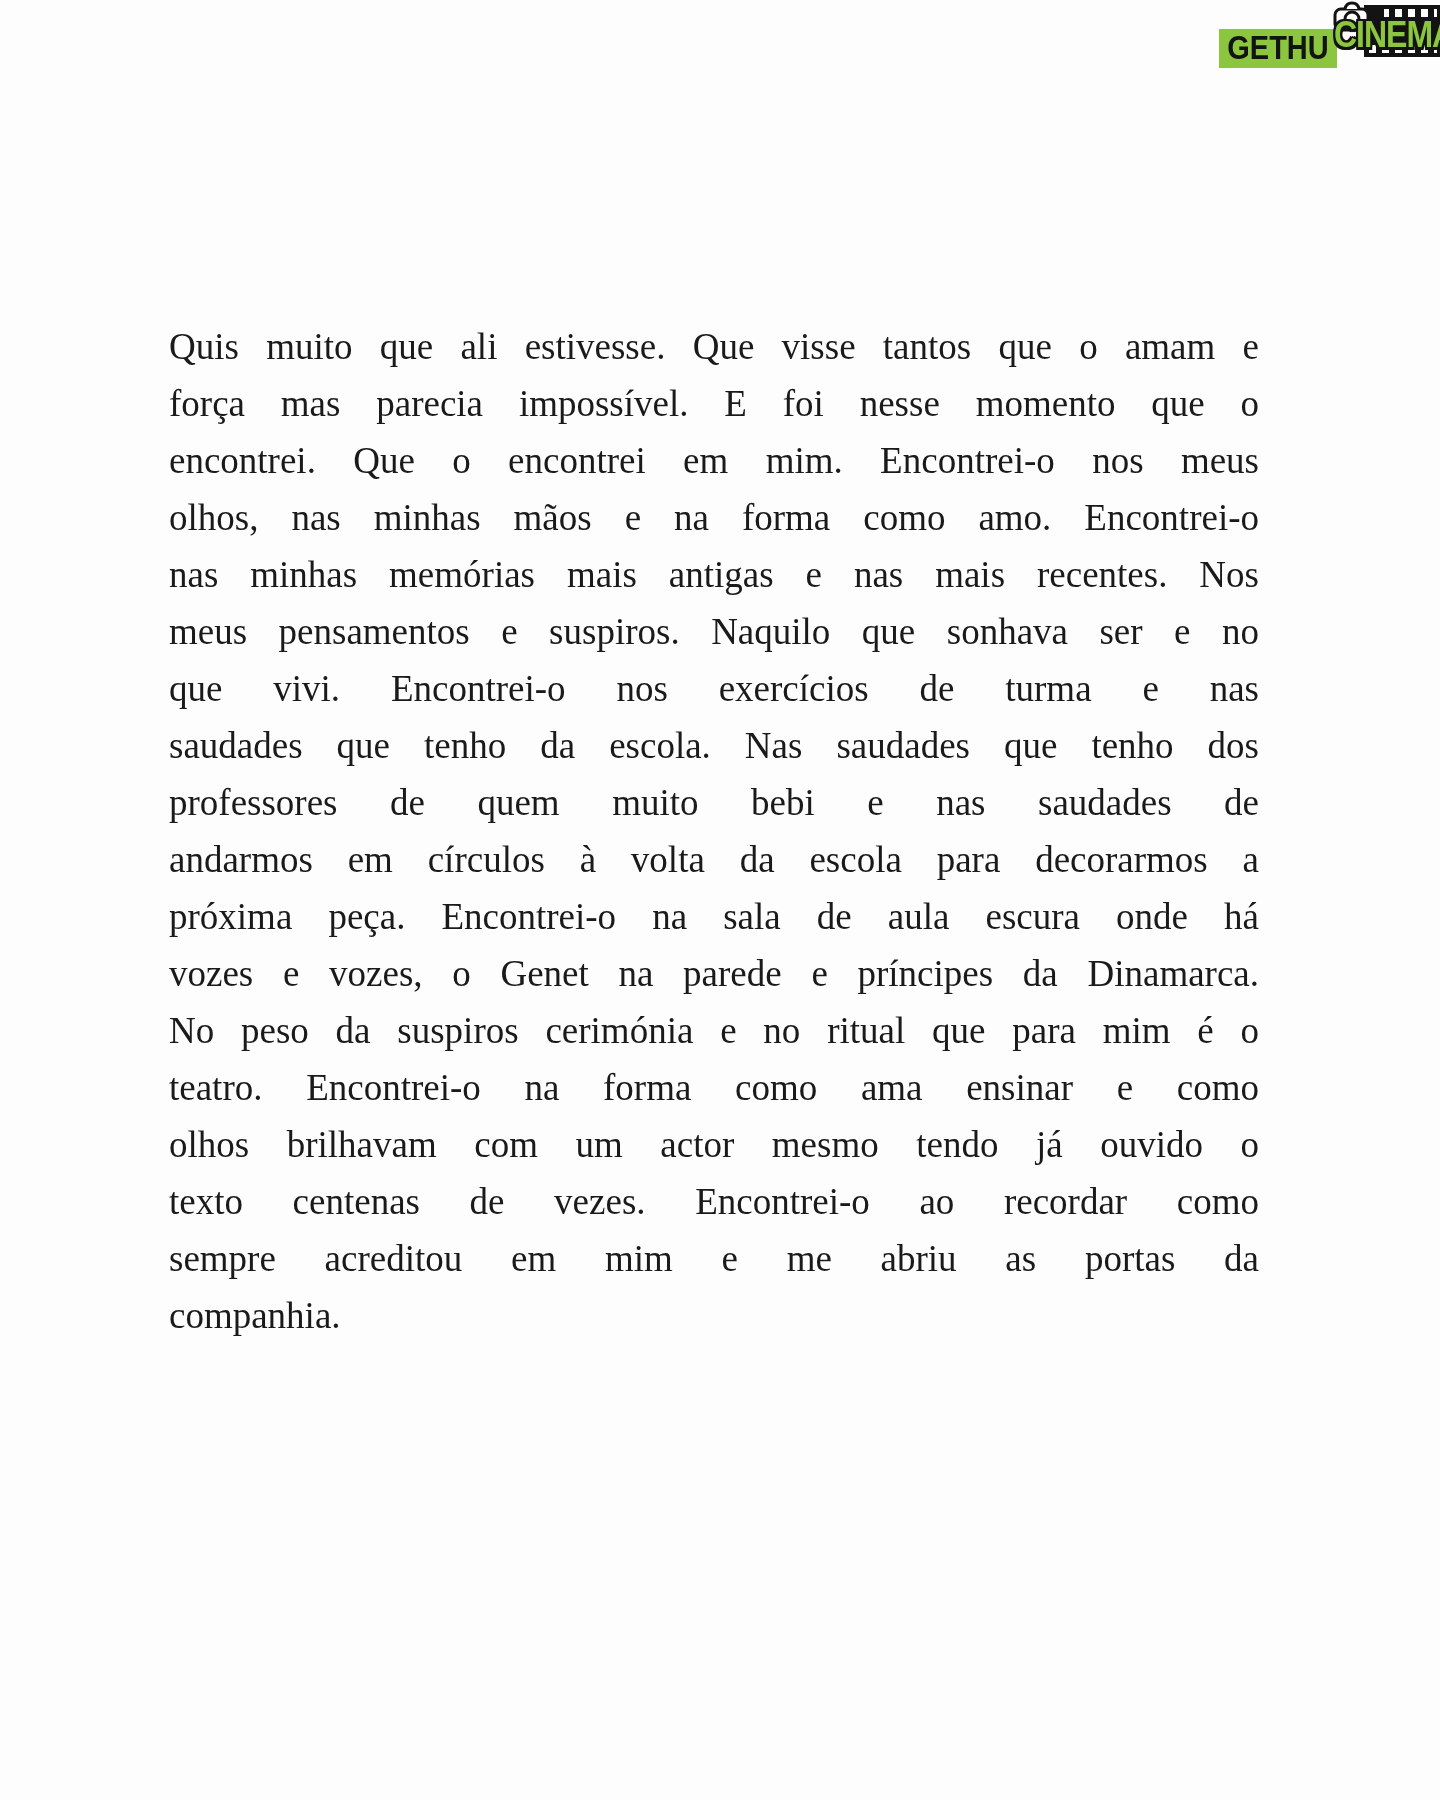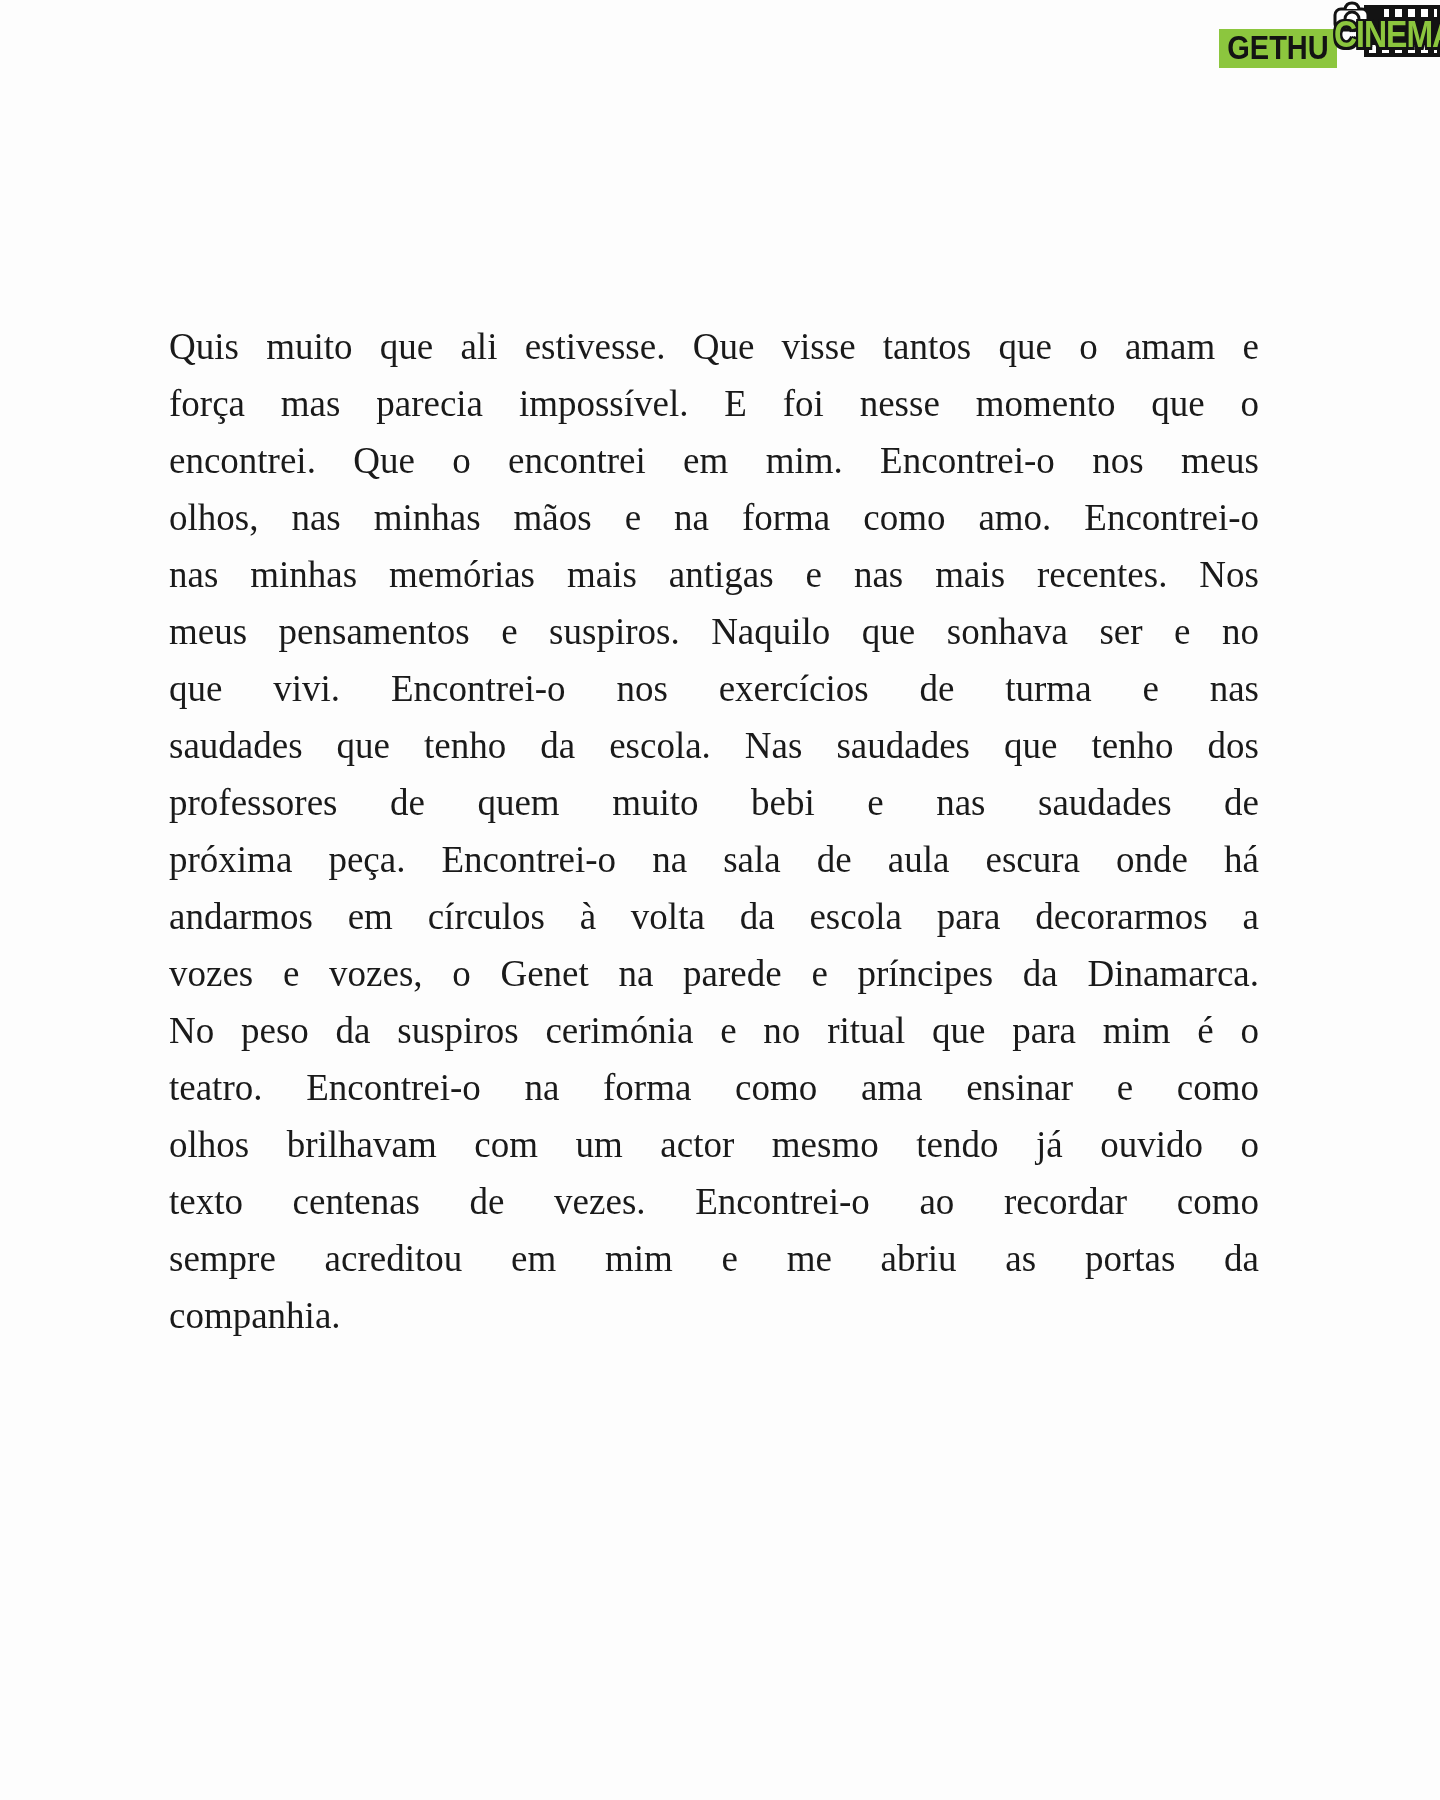--- a/index.html
+++ b/index.html
@@ -133,22 +133,22 @@
 <div class="text-block">
   <div class="line">Quis muito que ali estivesse. Que visse tantos que o amam e</div>
   <div class="line">força mas parecia impossível. E foi nesse momento que o</div>
   <div class="line">encontrei. Que o encontrei em mim. Encontrei-o nos meus</div>
   <div class="line">olhos, nas minhas mãos e na forma como amo. Encontrei-o</div>
   <div class="line">nas minhas memórias mais antigas e nas mais recentes. Nos</div>
   <div class="line">meus pensamentos e suspiros. Naquilo que sonhava ser e no</div>
   <div class="line">que vivi. Encontrei-o nos exercícios de turma e nas</div>
   <div class="line">saudades que tenho da escola. Nas saudades que tenho dos</div>
   <div class="line">professores de quem muito bebi e nas saudades de</div>
+  <div class="line">andarmos em círculos à volta da escola para decorarmos a</div>
   <div class="line">próxima peça.  Encontrei-o na sala de aula escura onde há</div>
-  <div class="line">andarmos em círculos à volta da escola para decorarmos a</div>
   <div class="line">vozes e vozes, o Genet na parede e príncipes da Dinamarca.</div>
   <div class="line">No peso da suspiros cerimónia e no ritual que para mim é o</div>
   <div class="line">teatro. Encontrei-o na forma como ama ensinar e como</div>
   <div class="line">olhos brilhavam com um actor mesmo tendo já ouvido o</div>
   <div class="line">texto centenas de vezes. Encontrei-o ao recordar como</div>
   <div class="line">sempre acreditou em mim e me abriu as portas da</div>
   <div class="line last">companhia.</div>
 </div>
 
 </body></html>

